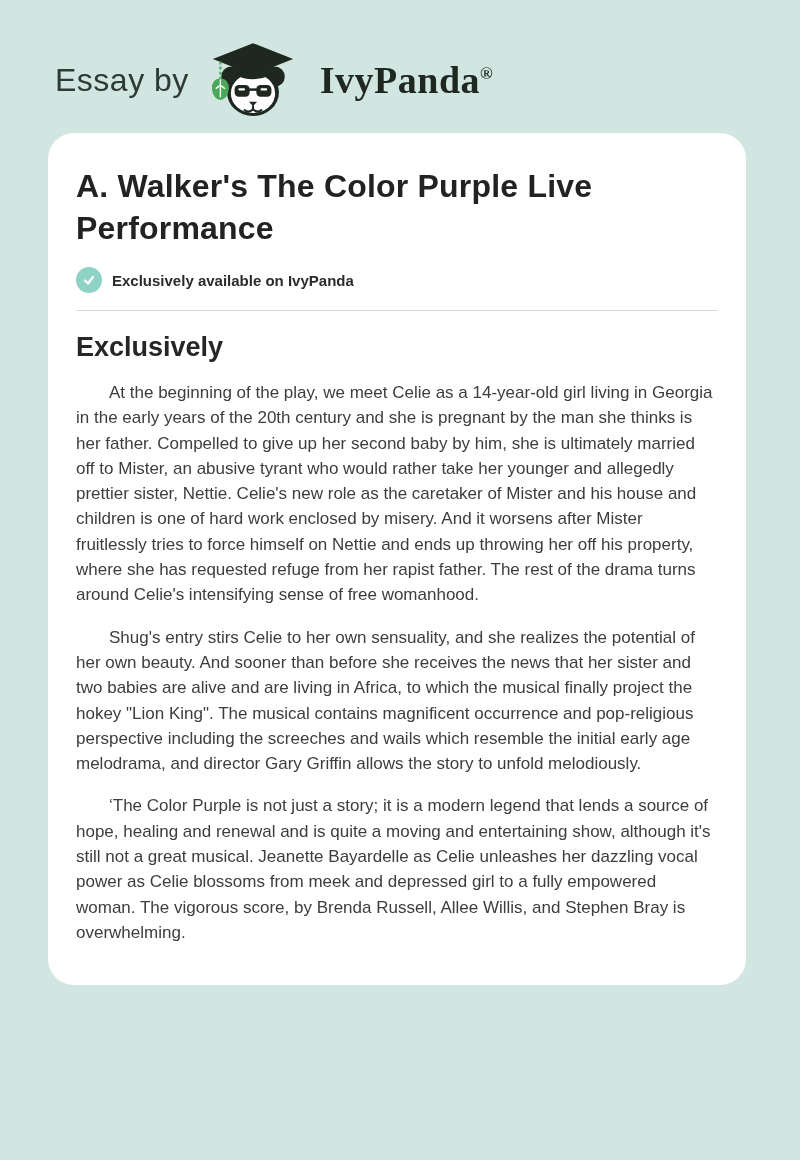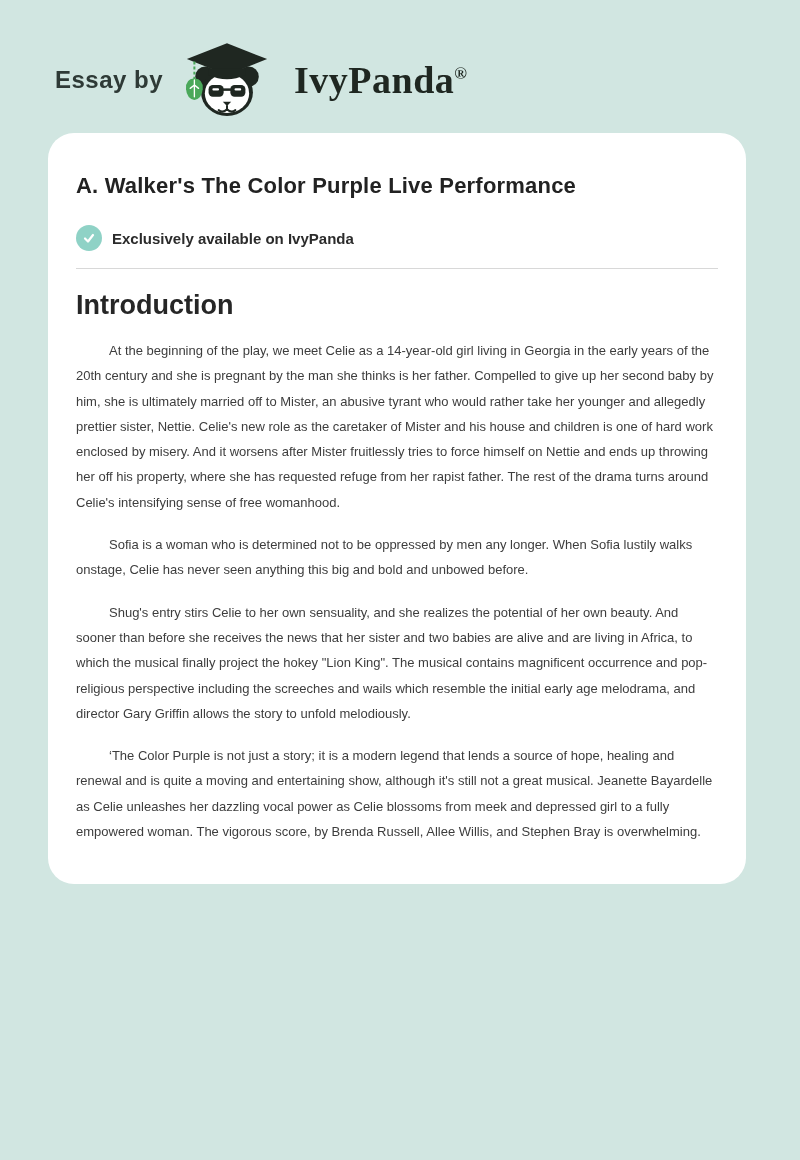--- a/index.html
+++ b/index.html
@@ -21,22 +21,22 @@
     font-family:"Liberation Sans", sans-serif;
     color:var(--ink-body);
   }
   .site-header{
     display:flex;
     align-items:center;
     padding:34px 0 0 55px;
     height:126px;
   }
   .essay-by{
-    font-size:24px;
-    font-weight:700;
+    font-size:32px;
+    font-weight:400;
     color:var(--ink-header);
     letter-spacing:0.5px;
   }
   .logo{
     display:flex;
     align-items:center;
     margin-left:18px;
   }
   .logo svg{display:block;}
   .brand{
@@ -52,21 +52,21 @@
     vertical-align:super;
   }
   .card{
     width:698px;
     margin:7px 0 0 48px;
     background:var(--card);
     border-radius:26px;
     padding:32px 28px 40px 28px;
   }
   .title{
-    font-size:22px;
+    font-size:32px;
     line-height:42px;
     font-weight:700;
     color:var(--ink-heading);
     letter-spacing:0.2px;
   }
   .badge-row{
     display:flex;
     align-items:center;
     margin-top:18px;
   }
@@ -91,21 +91,21 @@
     border-top:1px solid var(--divider);
     margin-top:17px;
   }
   .section-heading{
     font-size:27px;
     font-weight:700;
     color:#262626;
     margin-top:21px;
   }
   .card p{
-    font-size:13px;
+    font-size:17px;
     line-height:25.3px;
     color:var(--ink-body);
     text-indent:33px;
     margin-top:17px;
   }
 </style>
 </head>
 <body>
 
 <header class="site-header">
@@ -149,19 +149,18 @@
     <span class="check-circle">
       <svg width="14" height="14" viewBox="0 0 14 14">
         <polyline points="3,7.5 6,10.5 11,4" fill="none" stroke="#ffffff" stroke-width="2.2" stroke-linecap="round" stroke-linejoin="round"></polyline>
       </svg>
     </span>
     <span class="badge-label">Exclusively available on IvyPanda</span>
   </div>
 
   <hr class="divider">
 
-  <h2 class="section-heading">Introduction</h2>
+  <h2 class="section-heading">Exclusively</h2>
   <p>At the beginning of the play, we meet Celie as a 14-year-old girl living in Georgia in the early years of the 20th century and she is pregnant by the man she thinks is her father. Compelled to give up her second baby by him, she is ultimately married off to Mister, an abusive tyrant who would rather take her younger and allegedly prettier sister, Nettie. Celie's new role as the caretaker of Mister and his house and children is one of hard work enclosed by misery. And it worsens after Mister fruitlessly tries to force himself on Nettie and ends up throwing her off his property, where she has requested refuge from her rapist father. The rest of the drama turns around Celie's intensifying sense of free womanhood.</p>
-  <p>Sofia is a woman who is determined not to be oppressed by men any longer. When Sofia lustily walks onstage, Celie has never seen anything this big and bold and unbowed before.</p>
 
   <p>Shug's entry stirs Celie to her own sensuality, and she realizes the potential of her own beauty. And sooner than before she receives the news that her sister and two babies are alive and are living in Africa, to which the musical finally project the hokey "Lion King". The musical contains magnificent occurrence and pop-religious perspective including the screeches and wails which resemble the initial early age melodrama, and director Gary Griffin allows the story to unfold melodiously.</p>
   <p>‘The Color Purple is not just a story; it is a modern legend that lends a source of hope, healing and renewal and is quite a moving and entertaining show, although it's still not a great musical. Jeanette Bayardelle as Celie unleashes her dazzling vocal power as Celie blossoms from meek and depressed girl to a fully empowered woman. The vigorous score, by Brenda Russell, Allee Willis, and Stephen Bray is overwhelming.</p>
 </main>
 
 </body></html>

